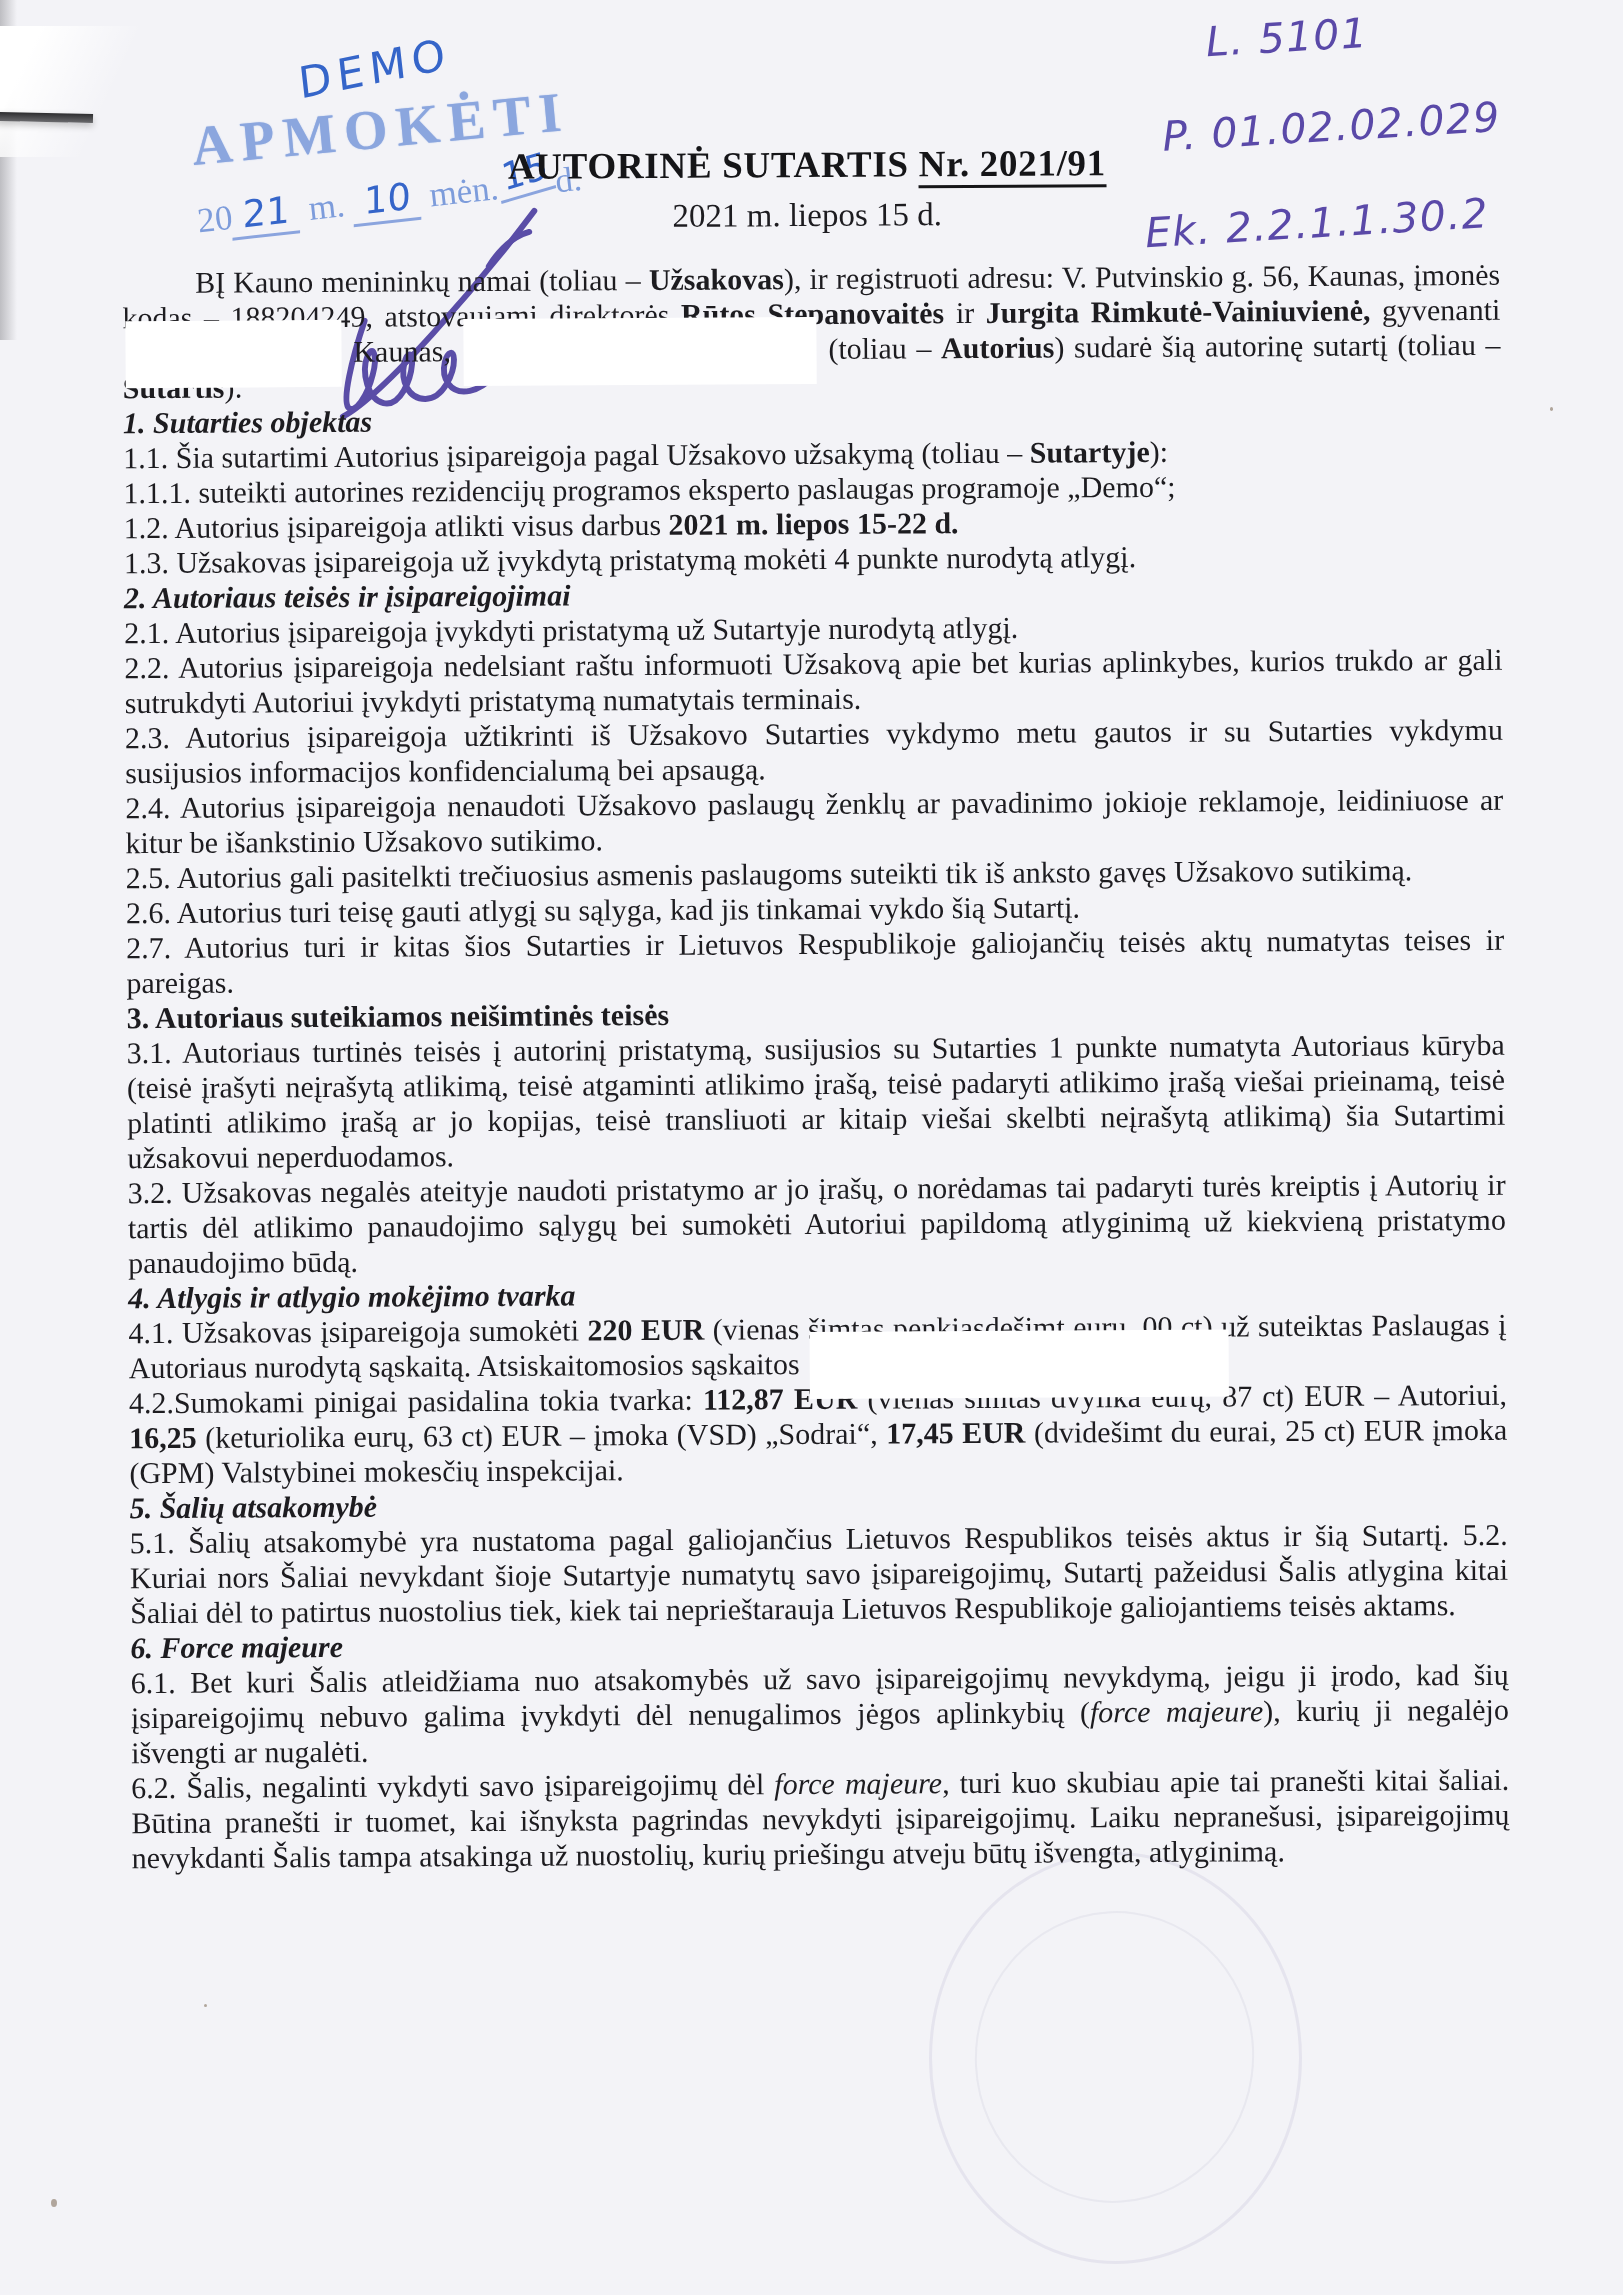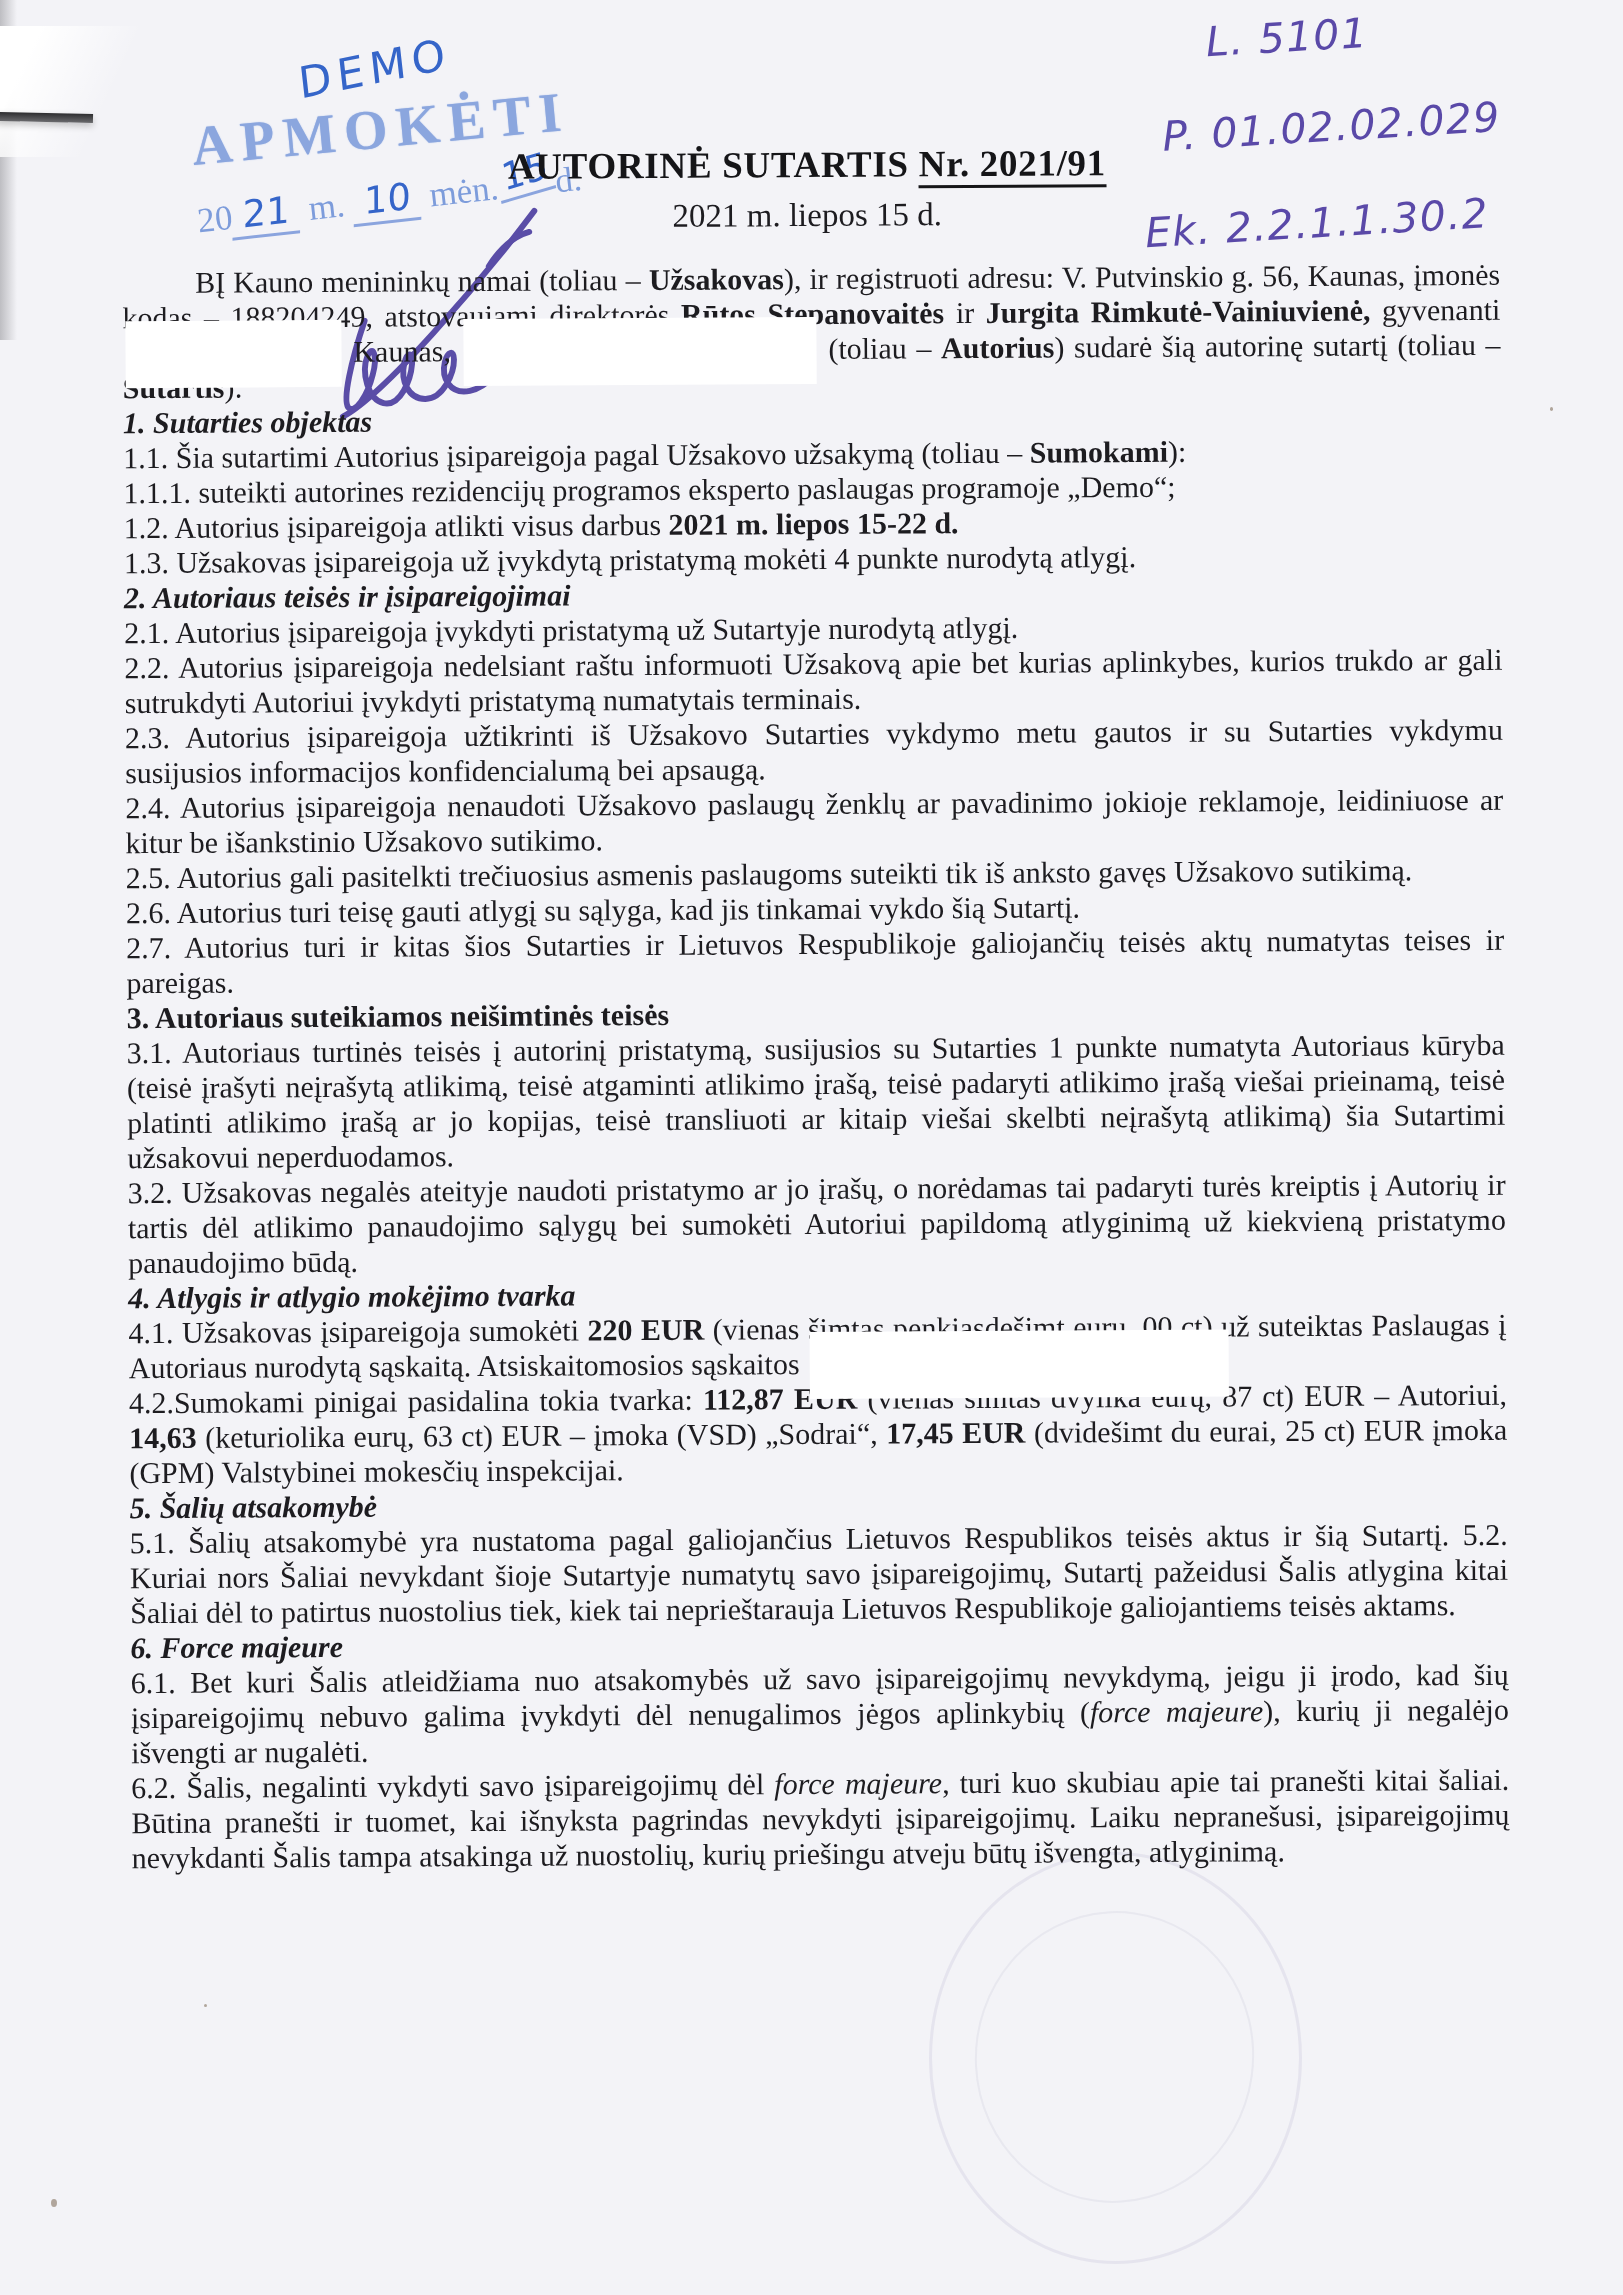--- a/index.html
+++ b/index.html
@@ -121,41 +121,41 @@
         <span>AUTORINĖ SUTARTIS</span>
         <span class="title-number">Nr. 2021/91</span>
       </div>
       <div class="title-date">2021 m. liepos 15 d.</div>
     </div>
 
     <div class="doc-body">
       <p class="indent"><span>BĮ Kauno menininkų namai (toliau – </span><span class="b">Užsakovas</span><span>), ir registruoti adresu: V. Putvinskio g. 56, Kaunas, įmonės kodas – 188204249, atstovaujami direktorės </span><span class="b">Rūtos Stepanovaitės</span><span> ir </span><span class="b">Jurgita Rimkutė-Vainiuvienė,</span><span> gyvenanti </span><span class="redact" style="width: 216px;"></span><span> Kaunas, </span><span class="redact" style="width: 353px;"></span><span> (toliau – </span><span class="b">Autorius</span><span>) sudarė šią autorinę sutartį (toliau – </span><span class="b">Sutartis</span><span>):</span></p>
 
       <p class="gA"><span class="b i">1. Sutarties objektas</span></p>
-      <p><span>1.1. Šia sutartimi Autorius įsipareigoja pagal Užsakovo užsakymą (toliau – </span><span class="b">Sumokami</span><span>):</span></p>
+      <p><span>1.1. Šia sutartimi Autorius įsipareigoja pagal Užsakovo užsakymą (toliau – </span><span class="b">Sutartyje</span><span>):</span></p>
       <p><span>1.1.1. suteikti autorines rezidencijų programos eksperto paslaugas programoje „Demo“;</span></p>
       <p><span>1.2. Autorius įsipareigoja atlikti visus darbus </span><span class="b">2021 m. liepos 15-22 d.</span></p>
       <p><span>1.3. Užsakovas įsipareigoja už įvykdytą pristatymą mokėti 4 punkte nurodytą atlygį.</span></p>
 
       <p class="gA"><span class="b i">2. Autoriaus teisės ir įsipareigojimai</span></p>
       <p><span>2.1. Autorius įsipareigoja įvykdyti pristatymą už Sutartyje nurodytą atlygį.</span></p>
       <p><span>2.2. Autorius įsipareigoja nedelsiant raštu informuoti Užsakovą apie bet kurias aplinkybes, kurios trukdo ar gali sutrukdyti Autoriui įvykdyti pristatymą numatytais terminais.</span></p>
       <p><span>2.3. Autorius įsipareigoja užtikrinti iš Užsakovo Sutarties vykdymo metu gautos ir su Sutarties vykdymu susijusios informacijos konfidencialumą bei apsaugą.</span></p>
       <p><span>2.4. Autorius įsipareigoja nenaudoti Užsakovo paslaugų ženklų ar pavadinimo jokioje reklamoje, leidiniuose ar kitur be išankstinio Užsakovo sutikimo.</span></p>
       <p><span>2.5. Autorius gali pasitelkti trečiuosius asmenis paslaugoms suteikti tik iš anksto gavęs Užsakovo sutikimą.</span></p>
       <p><span>2.6. Autorius turi teisę gauti atlygį su sąlyga, kad jis tinkamai vykdo šią Sutartį.</span></p>
       <p><span>2.7. Autorius turi ir kitas šios Sutarties ir Lietuvos Respublikoje galiojančių teisės aktų numatytas teises ir pareigas.</span></p>
 
       <p class="gB"><span class="b">3. Autoriaus suteikiamos neišimtinės teisės</span></p>
       <p><span>3.1. Autoriaus turtinės teisės į autorinį pristatymą, susijusios su Sutarties 1 punkte numatyta Autoriaus kūryba (teisė įrašyti neįrašytą atlikimą, teisė atgaminti atlikimo įrašą, teisė padaryti atlikimo įrašą viešai prieinamą, teisė platinti atlikimo įrašą ar jo kopijas, teisė transliuoti ar kitaip viešai skelbti neįrašytą atlikimą) šia Sutartimi užsakovui neperduodamos.</span></p>
       <p><span>3.2. Užsakovas negalės ateityje naudoti pristatymo ar jo įrašų, o norėdamas tai padaryti turės kreiptis į Autorių ir tartis dėl atlikimo panaudojimo sąlygų bei sumokėti Autoriui papildomą atlyginimą už kiekvieną pristatymo panaudojimo būdą.</span></p>
 
       <p class="gC"><span class="b i">4. Atlygis ir atlygio mokėjimo tvarka</span></p>
       <p><span>4.1. Užsakovas įsipareigoja sumokėti </span><span class="b">220 EUR</span><span> (vienas šimtas penkiasdešimt eurų, 00 ct) už suteiktas Paslaugas į Autoriaus nurodytą sąskaitą. Atsiskaitomosios sąskaitos </span><span class="redact" style="width: 419px;"></span></p>
-      <p><span>4.2.Sumokami pinigai pasidalina tokia tvarka: </span><span class="b">112,87 EUR</span><span> (vienas šimtas dvylika eurų, 87 ct) EUR – Autoriui, </span><span class="b">14,63</span><span> (keturiolika eurų, 63 ct) EUR – įmoka (VSD) „Sodrai“, </span><span class="b">17,45 EUR</span><span> (dvidešimt du eurai, 25 ct) EUR įmoka (GPM) Valstybinei mokesčių inspekcijai.</span></p>
+      <p><span>4.2.Sumokami pinigai pasidalina tokia tvarka: </span><span class="b">112,87 EUR</span><span> (vienas šimtas dvylika eurų, 87 ct) EUR – Autoriui, </span><span class="b">16,25</span><span> (keturiolika eurų, 63 ct) EUR – įmoka (VSD) „Sodrai“, </span><span class="b">17,45 EUR</span><span> (dvidešimt du eurai, 25 ct) EUR įmoka (GPM) Valstybinei mokesčių inspekcijai.</span></p>
 
       <p class="gB"><span class="b i">5. Šalių atsakomybė</span></p>
       <p><span>5.1. Šalių atsakomybė yra nustatoma pagal galiojančius Lietuvos Respublikos teisės aktus ir šią Sutartį. 5.2. Kuriai nors Šaliai nevykdant šioje Sutartyje numatytų savo įsipareigojimų, Sutartį pažeidusi Šalis atlygina kitai Šaliai dėl to patirtus nuostolius tiek, kiek tai neprieštarauja Lietuvos Respublikoje galiojantiems teisės aktams.</span></p>
 
       <p><span class="b i">6. Force majeure</span></p>
       <p><span>6.1. Bet kuri Šalis atleidžiama nuo atsakomybės už savo įsipareigojimų nevykdymą, jeigu ji įrodo, kad šių įsipareigojimų nebuvo galima įvykdyti dėl nenugalimos jėgos aplinkybių (</span><span class="i">force majeure</span><span>), kurių ji negalėjo išvengti ar nugalėti.</span></p>
       <p><span>6.2. Šalis, negalinti vykdyti savo įsipareigojimų dėl </span><span class="i">force majeure</span><span>, turi kuo skubiau apie tai pranešti kitai šaliai. Būtina pranešti ir tuomet, kai išnyksta pagrindas nevykdyti įsipareigojimų. Laiku nepranešusi, įsipareigojimų nevykdanti Šalis tampa atsakinga už nuostolių, kurių priešingu atveju būtų išvengta, atlyginimą.</span></p>
     </div>
 
   </div>

